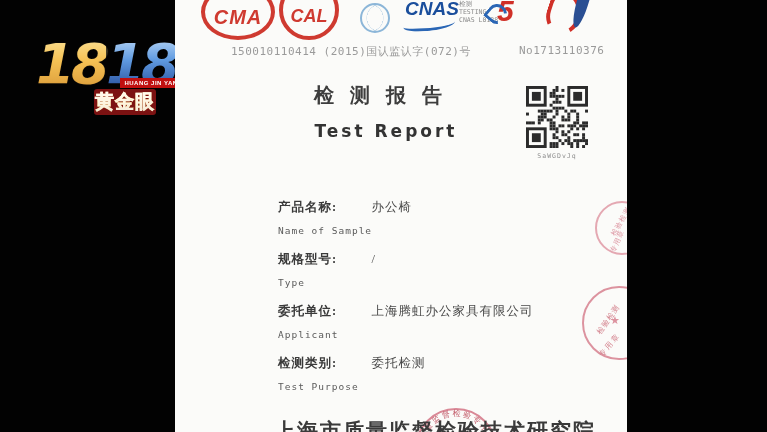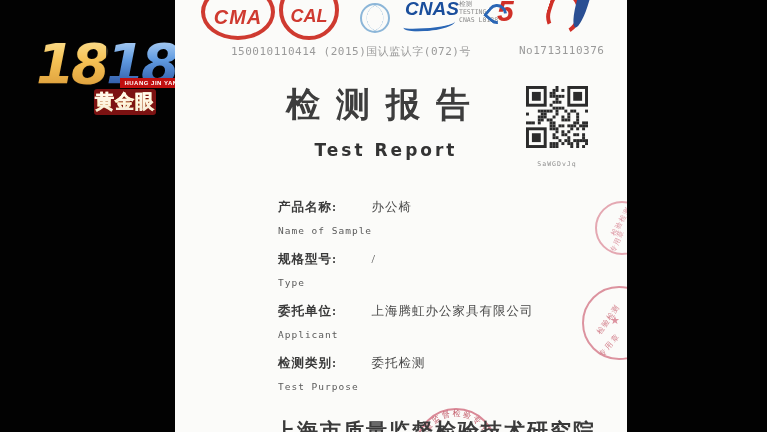--- a/index.html
+++ b/index.html
@@ -61,27 +61,27 @@
         border-radius:40% 60% 50% 50%/20% 20% 70% 70%;transform:rotate(8deg) skewX(-8deg);}
 
   .cert-row{position:absolute;top:44px;left:0;width:406px;height:10px;
         font-family:"DejaVu Sans Mono",monospace;font-size:11px;color:#9a9a9a;}
   .cert-left{position:absolute;left:56px;top:0;letter-spacing:.5px;}
   .cert-right{position:absolute;left:344px;top:0;letter-spacing:.5px;}
 
   .title-wrap{position:absolute;top:82px;left:0;width:452px;text-align:center;
         transform:translateX(-15px);}
   .title-cn{font-family:"Liberation Serif","DejaVu Serif",serif;font-weight:bold;
-        font-size:34px;letter-spacing:16px;color:#3d3d3d;}
+        font-size:20px;letter-spacing:16px;color:#3d3d3d;}
   .title-en{margin-top:12px;font-family:"DejaVu Sans",sans-serif;font-weight:bold;
         font-size:17px;letter-spacing:3px;color:#333;}
 
   .qr{position:absolute;left:349px;top:86px;width:66px;text-align:center;}
   .qr svg{display:block;}
-  .qr-caption{margin-top:12px;font-family:"DejaVu Sans Mono",monospace;font-size:6.5px;
+  .qr-caption{margin-top:4px;font-family:"DejaVu Sans Mono",monospace;font-size:6.5px;
         color:#8f8f8f;letter-spacing:1px;text-align:center;}
 
   .fields{position:absolute;left:103px;top:199px;width:300px;}
   .field{margin-bottom:15px;}
   .f-line1{height:14px;line-height:14px;}
   .f-label{display:inline-block;width:89px;font-family:"Liberation Serif","DejaVu Serif",serif;
         font-weight:bold;font-size:12.5px;color:#3a3a3a;letter-spacing:1px;}
   .f-value{font-family:"Liberation Serif","DejaVu Serif",serif;font-size:12.5px;color:#4a4a4a;
         letter-spacing:1px;}
   .f-en{margin-top:12px;font-family:"DejaVu Sans Mono",monospace;font-size:9.5px;color:#5a5a5a;

